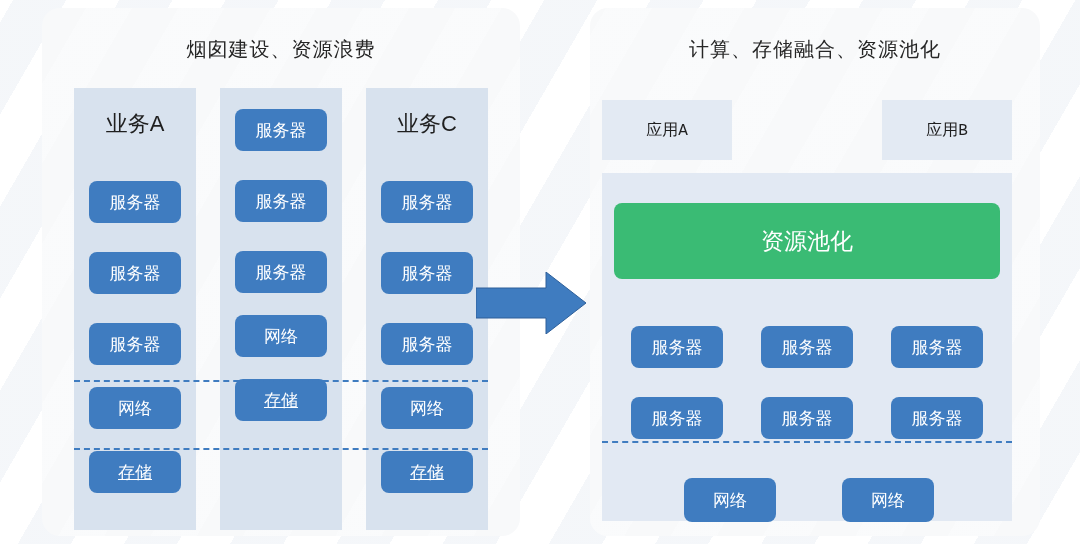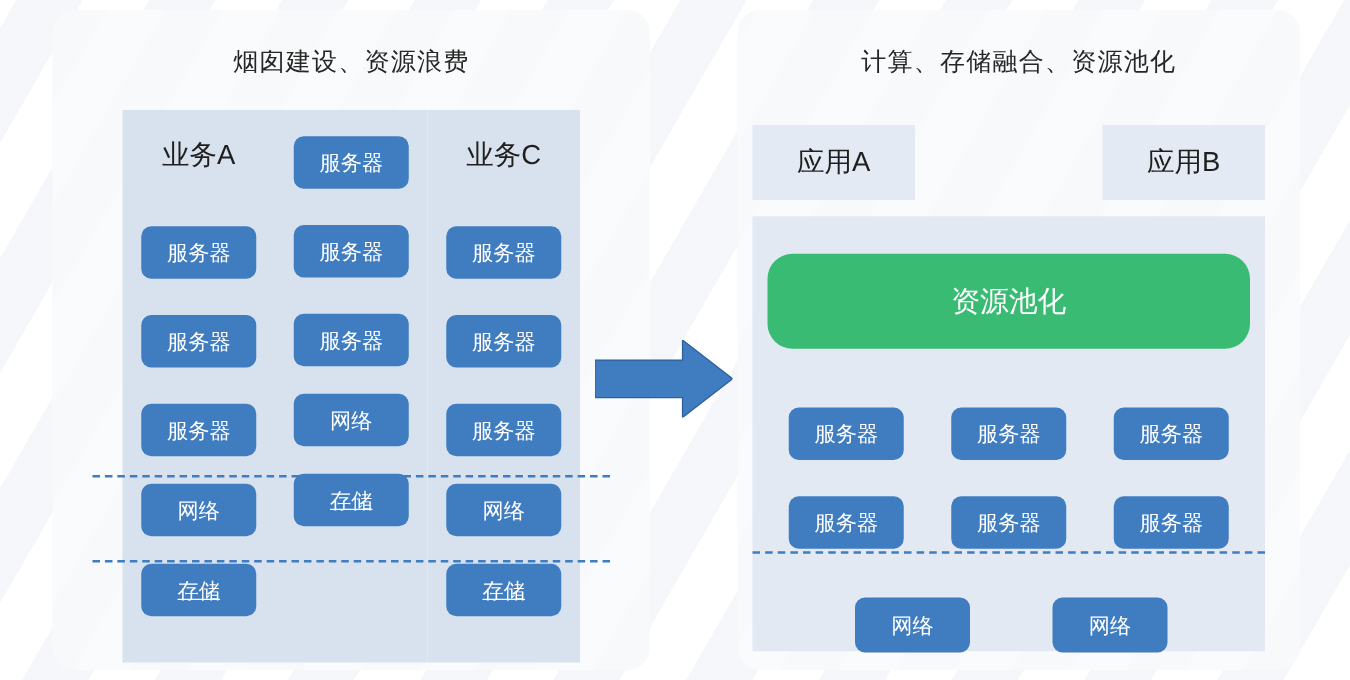--- a/index.html
+++ b/index.html
@@ -66,21 +66,21 @@
   }
 
   
   .columns {
     position: absolute;
     left: 32px;
     top: 80px;
     width: 414px;
     height: 442px;
     display: flex;
-    justify-content: center;
+    justify-content: space-between;
     z-index: 2;
   }
   .column {
     width: 122px;
     background: #d8e2ee;
     display: flex;
     flex-direction: column;
     align-items: center;
     position: relative;
   }
@@ -144,41 +144,42 @@
     justify-content: space-between;
     z-index: 2;
   }
   .app-box {
     width: 130px;
     height: 60px;
     background: #e3eaf3;
     display: flex;
     align-items: center;
     justify-content: center;
-    font-size: 22px;
+    font-size: 16px;
     color: #1f1f1f;
+    font-family: Liberation Mono, monospace;
   }
 
   .pool-container {
     position: absolute;
     left: 12px;
     top: 165px;
     width: 410px;
     height: 348px;
     background: #e2e9f3;
     z-index: 2;
   }
   .pool-bar {
     position: absolute;
     left: 12px;
     top: 30px;
     width: 386px;
     height: 76px;
     background: #3abb74;
-    border-radius: 20px;
+    border-radius: 8px;
     display: flex;
     align-items: center;
     justify-content: center;
     color: #ffffff;
     font-size: 23px;
   }
   .server-grid {
     position: absolute;
     left: 10px;
     top: 136px;

